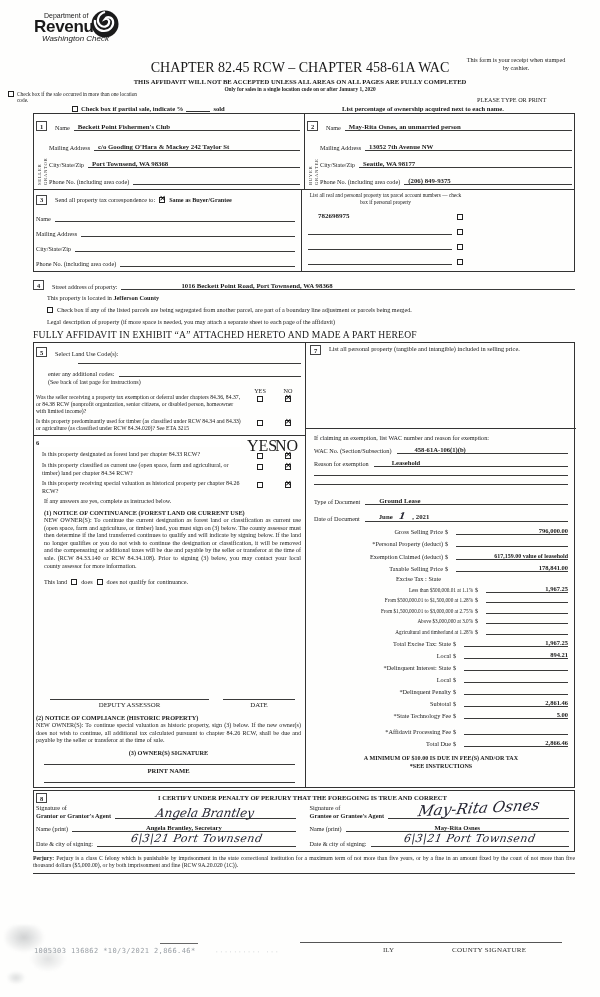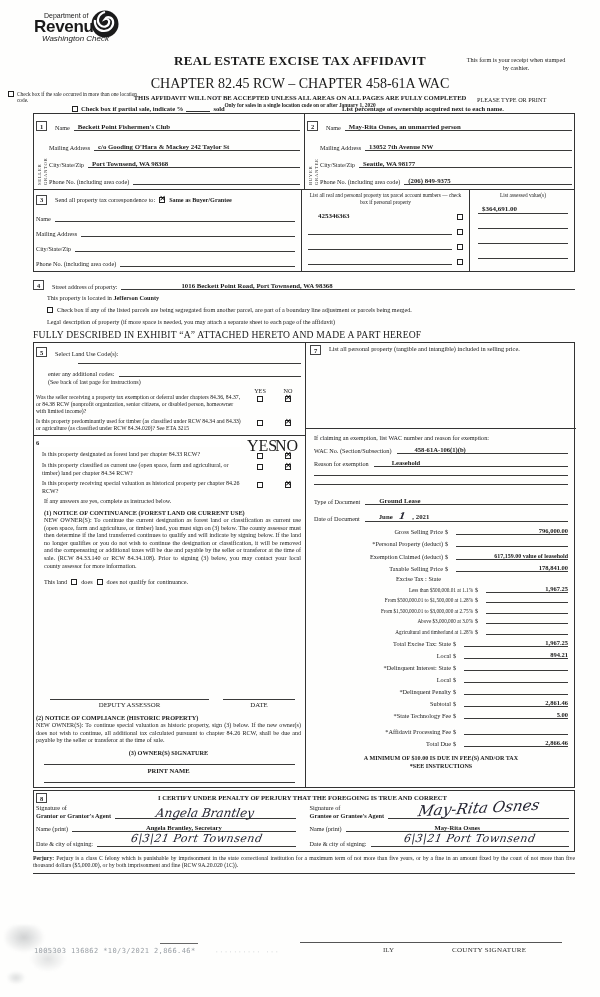--- a/index.html
+++ b/index.html
@@ -166,21 +166,20 @@
     <svg class="swirl" width="30" height="30" viewBox="0 0 30 30">
       <circle cx="15" cy="15" r="13.5" fill="#1b1b1b"></circle>
       <path d="M15 3 C8 5 6 12 10 16 C13 19 18 18 19 14 C20 11 17 9 15 10 C17 7 22 8 23 12 C24 17 20 22 14 22 C8 22 4 17 5 11" fill="none" stroke="#fff" stroke-width="2.2"></path>
     </svg>
     <div class="dept">Department of</div>
     <div class="rev">Revenue</div>
     <div class="st">Washington Check</div>
   </div>
 
   <div class="title-block">
-    <div class="tb-title">REAL ESTATE EXCISE TAX AFFIDAVIT</div>
     <div class="tb-sub">CHAPTER 82.45 RCW – CHAPTER 458-61A WAC</div>
     <div class="tb-warn">THIS AFFIDAVIT WILL NOT BE ACCEPTED UNLESS ALL AREAS ON ALL PAGES ARE FULLY COMPLETED</div>
     <div class="tb-note">Only for sales in a single location code on or after January 1, 2020</div>
   </div>
 
   <div class="receipt-note">This form is your receipt when stamped by cashier.</div>
   <div class="type-print">PLEASE TYPE OR PRINT</div>
 
   <div class="multi-loc">
     <span class="cb"></span>
@@ -277,69 +276,54 @@
             <span class="fill"></span>
           </div>
         <div class="frow" style="height:15px">
             <span class="lbl">Phone No. (including area code)</span>
             <span class="fill"></span>
           </div>
       </div>
       <div class="corr-mid">
         <div class="colhdr">List all real and personal property tax parcel account numbers — check box if personal property</div>
         <div class="prow">
-            <span class="pn">425346363</span>
+            <span class="pn">782698975</span>
             <span class="cb"></span>
           </div>
         <div class="prow">
             <span class="pl"></span>
             <span class="cb"></span>
           </div>
         <div class="prow">
             <span class="pl"></span>
             <span class="cb"></span>
           </div>
         <div class="prow">
             <span class="pl"></span>
             <span class="cb"></span>
-          </div>
-      </div>
-      <div class="corr-right">
-        <div class="colhdr">List assessed value(s)</div>
-        <div class="vrow">
-            <span class="vv">$364,691.00</span>
-          </div>
-        <div class="vrow">
-            <span class="vv"></span>
-          </div>
-        <div class="vrow">
-            <span class="vv"></span>
-          </div>
-        <div class="vrow">
-            <span class="vv"></span>
           </div>
       </div>
     </div>
 
     <div class="sec4">
       <div class="s4r1">
         <span class="nb">4</span>
         <span class="lbl">Street address of property:</span>
         <span class="fill" style="text-align:left; padding-left:60px;">1016 Beckett Point Road, Port Townsend, WA  98368</span>
       </div>
       <div class="s4r2">
         <span>This property is located in</span>
         <span class="b">Jefferson County</span>
       </div>
       <div class="s4r3">
         <span class="cb"></span>
         <span>Check box if any of the listed parcels are being segregated from another parcel, are part of a boundary line adjustment or parcels being merged.</span>
       </div>
       <div class="s4r4">Legal description of property (if more space is needed, you may attach a separate sheet to each page of the affidavit)</div>
-      <div class="s4legal">FULLY DESCRIBED IN EXHIBIT “A” ATTACHED HERETO AND MADE A PART HEREOF</div>
+      <div class="s4legal">FULLY AFFIDAVIT IN EXHIBIT “A” ATTACHED HERETO AND MADE A PART HEREOF</div>
     </div>
 
     <div class="mainbox">
       <div class="lc">
         <div class="sec5">
           <div class="s5r1">
             <span class="nb">5</span>
             <span class="lbl">Select Land Use Code(s):</span>
           </div>
           <div class="s5line"></div>

